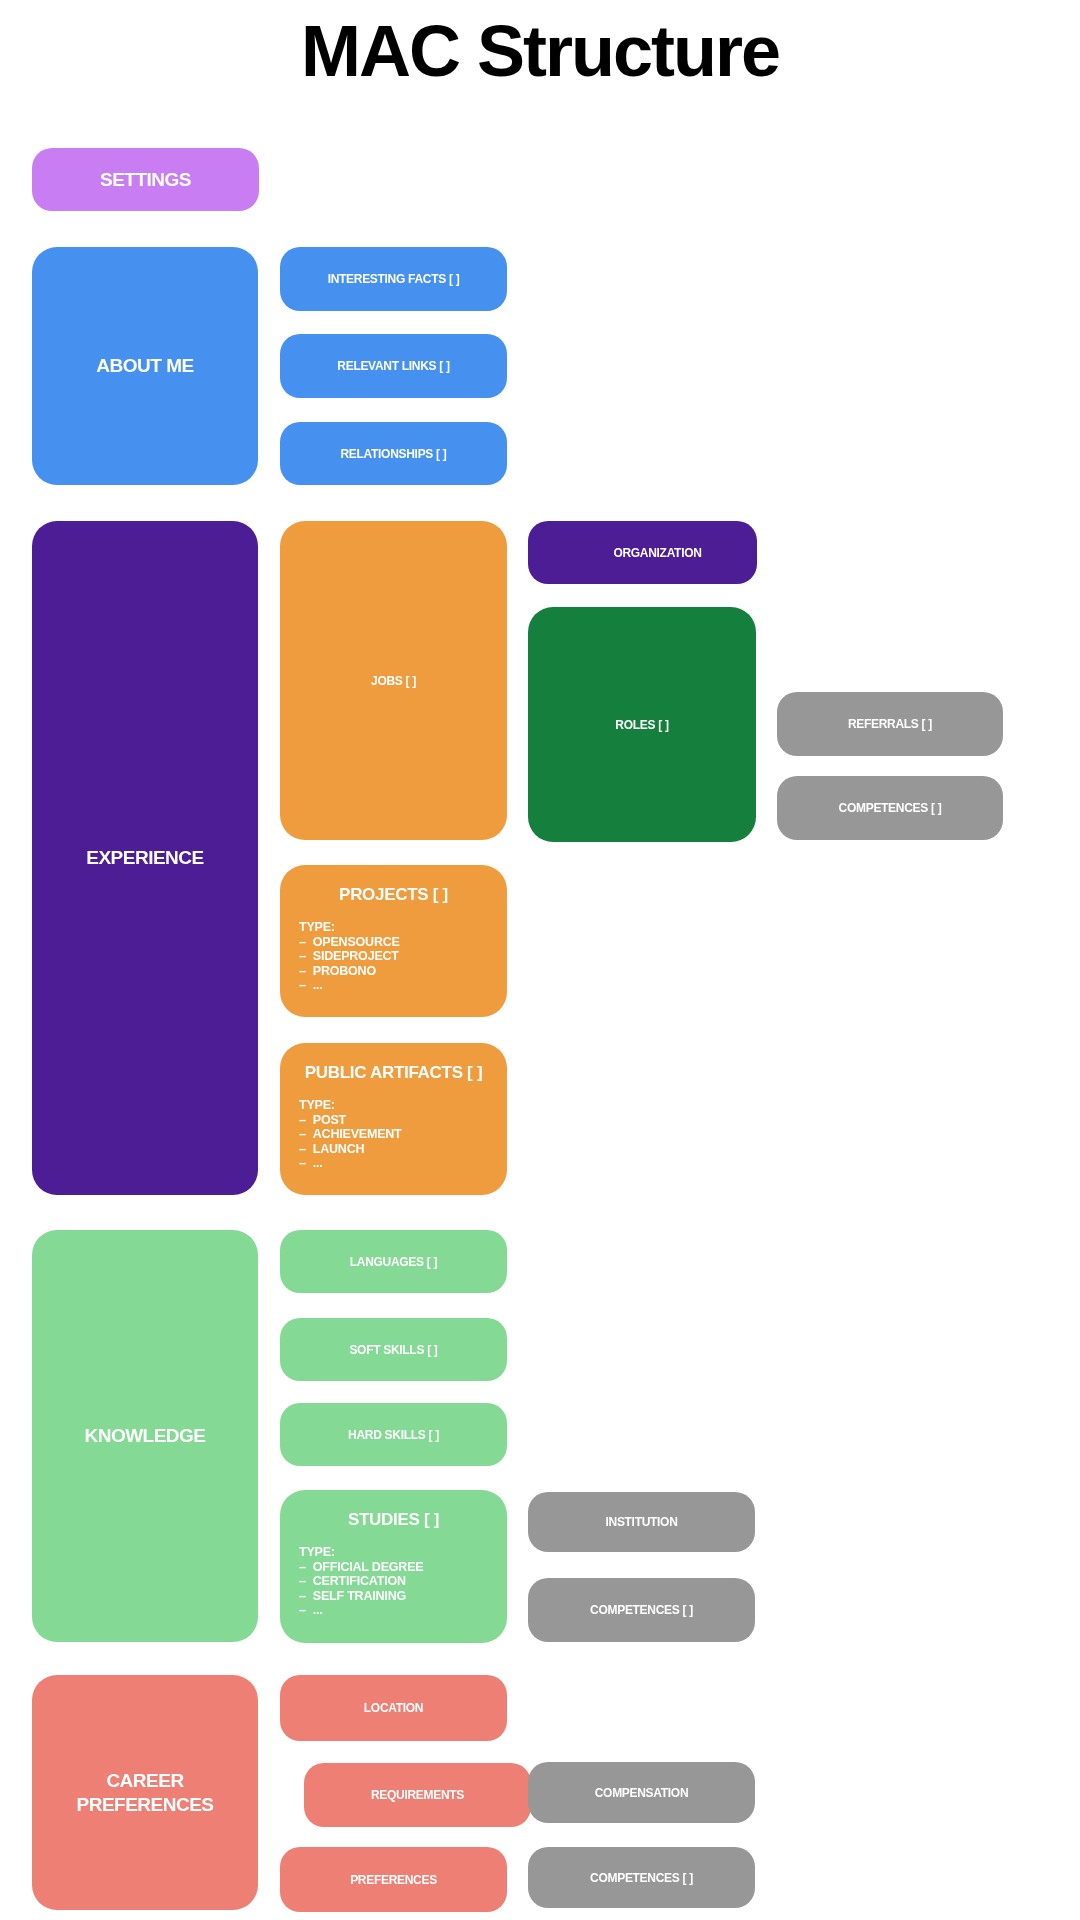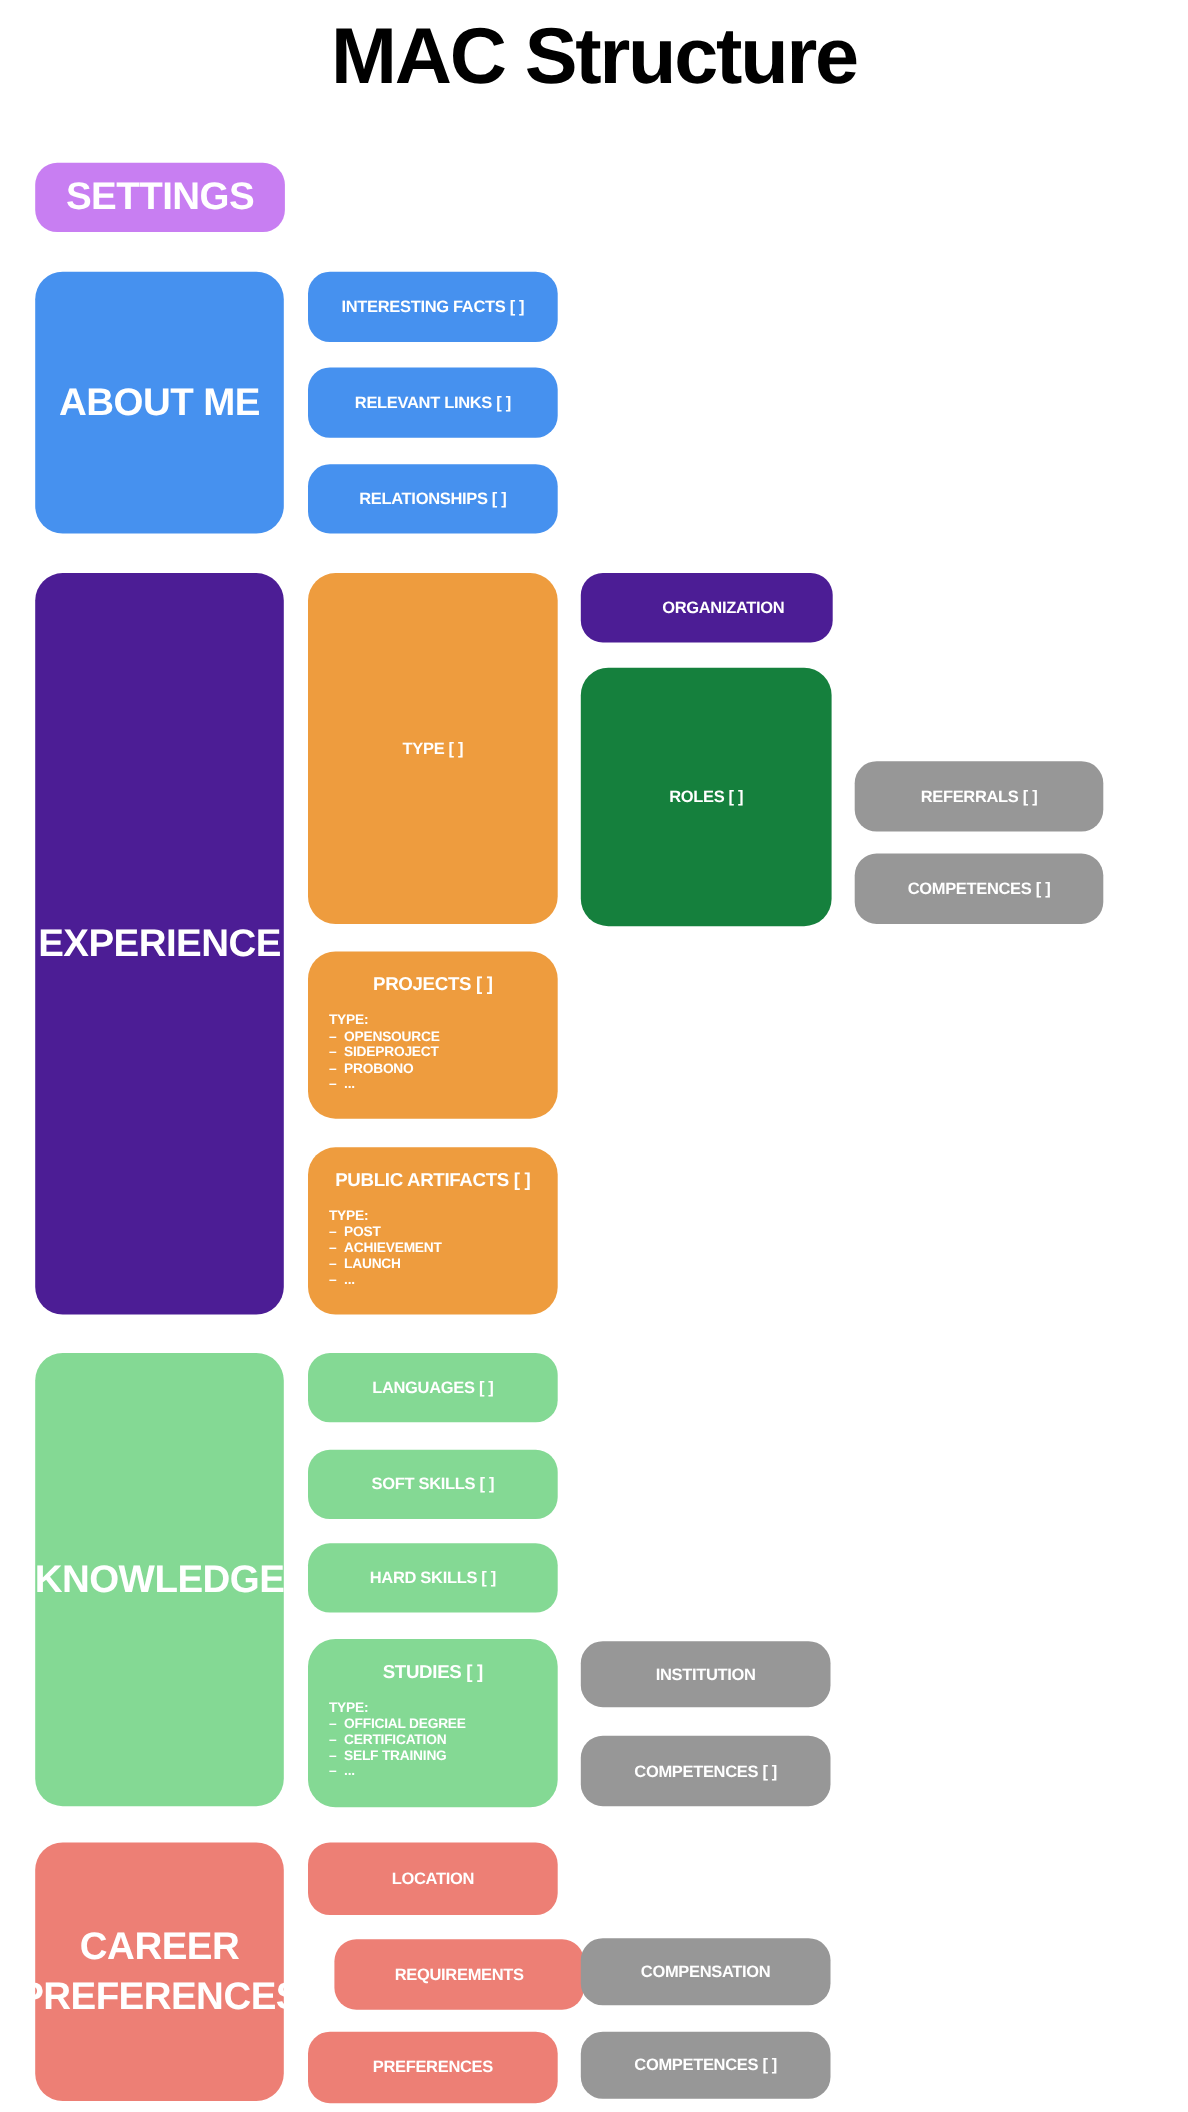--- a/index.html
+++ b/index.html
@@ -14,25 +14,25 @@
   }
 
   .box {
     position:absolute; border-radius:20px; color:#fff;
     display:flex; align-items:center; justify-content:center;
     text-align:center; box-sizing:border-box;
   }
   .box.big { border-radius:25px; }
 
   .hdr {
-    font-size:35px; font-weight:bold; letter-spacing:-0.5px;
+    font-size:19px; font-weight:bold; letter-spacing:-0.5px;
     line-height:1.26; padding:0 14px;
   }
   .lbl {
-    font-size:15px; font-weight:bold; letter-spacing:-0.3px;
+    font-size:12px; font-weight:bold; letter-spacing:-0.3px;
     white-space:nowrap;
   }
 
   .detail { display:block; padding:16px 0 0 0; }
   .detail-title {
     font-size:17px; font-weight:bold; letter-spacing:-0.3px;
     line-height:28px; text-align:center; white-space:nowrap;
   }
   .type-block { margin:11px 0 0 19px; text-align:left; }
   .type-heading {
@@ -94,21 +94,21 @@
     <span class="lbl">RELEVANT LINKS [ ]</span>
   </div>
   <div class="box pos-relationships" style="background-color: rgb(70, 145, 239);">
     <span class="lbl">RELATIONSHIPS [ ]</span>
   </div>
 
   <div class="box big pos-experience" style="background-color: #4c1d95;">
     <span class="hdr">EXPERIENCE</span>
   </div>
   <div class="box big pos-jobs" style="background-color: rgb(238, 156, 62);">
-    <span class="lbl">TYPE [ ]</span>
+    <span class="lbl">JOBS [ ]</span>
   </div>
   <div class="box pos-organization" style="background-color: #4c1d95; padding-left: 30px;">
     <span class="lbl">ORGANIZATION</span>
   </div>
   <div class="box big pos-roles" style="background-color: #15803d;">
     <span class="lbl">ROLES [ ]</span>
   </div>
   <div class="box pos-referrals" style="background-color: rgb(151, 151, 151);">
     <span class="lbl">REFERRALS [ ]</span>
   </div>

